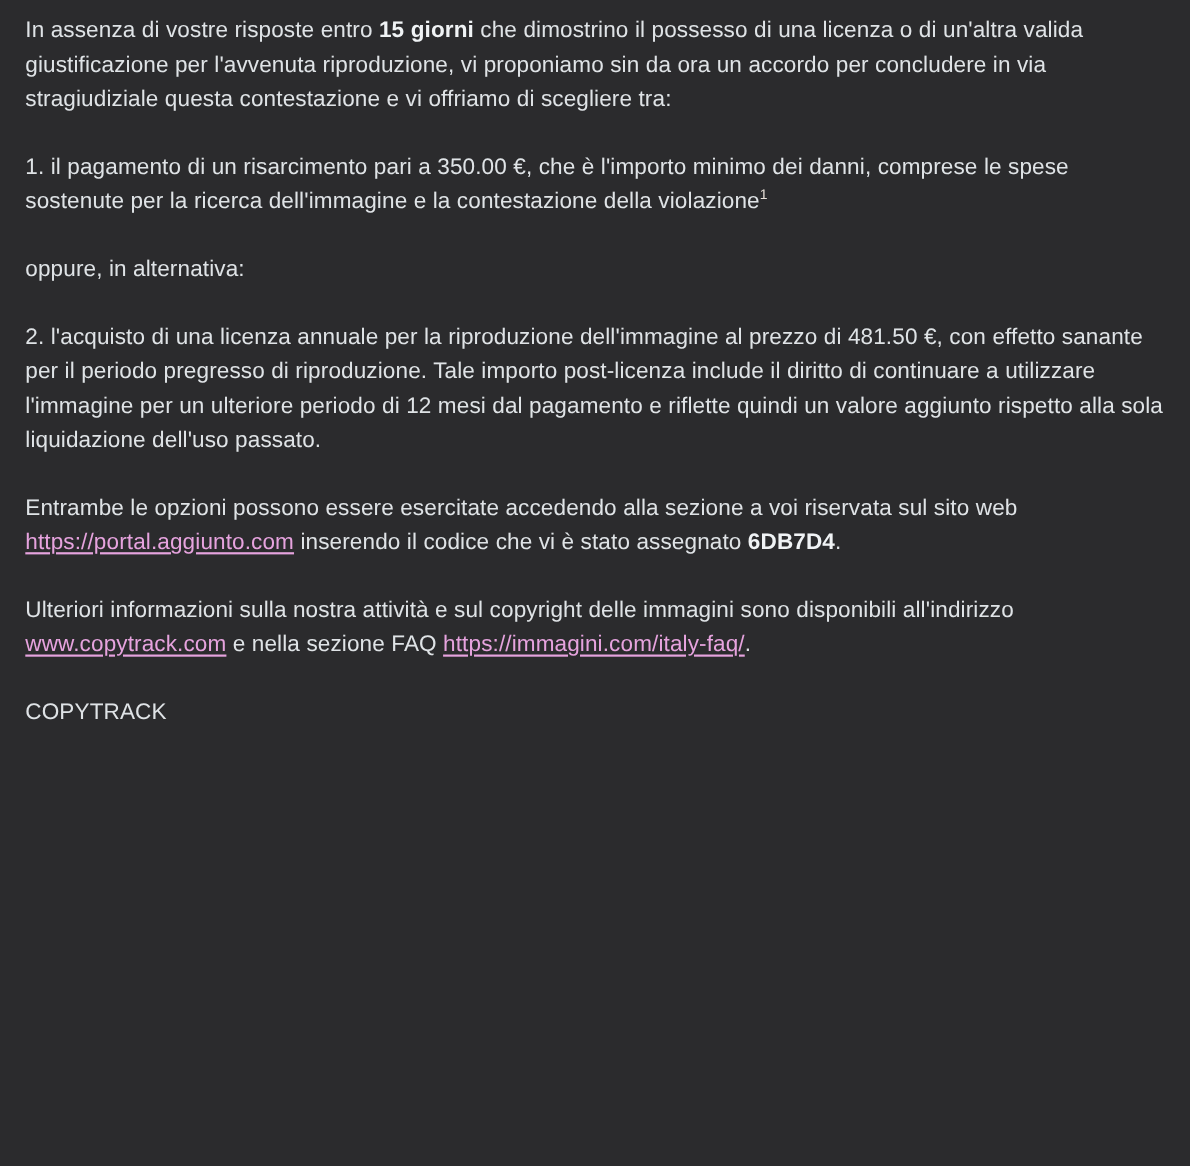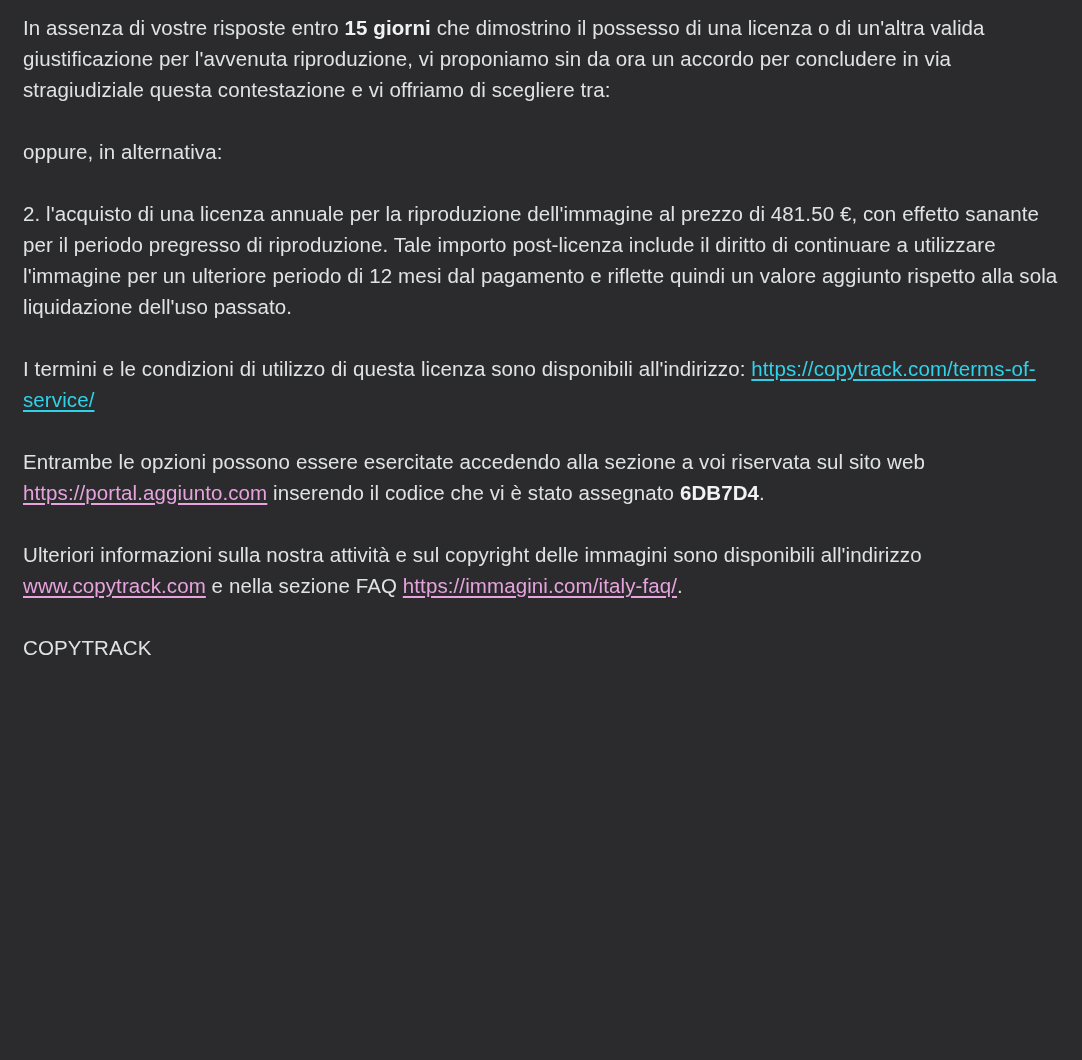--- a/index.html
+++ b/index.html
@@ -58,28 +58,28 @@
 </style>
 </head>
 <body>
 
 <div class="email-body">
 
   <p class="para">
     <span>In assenza di vostre risposte entro </span><span class="bold">15 giorni</span><span> che dimostrino il possesso di una licenza o di un'altra valida giustificazione per l'avvenuta riproduzione, vi proponiamo sin da ora un accordo per concludere in via stragiudiziale questa contestazione e vi offriamo di scegliere tra:</span>
   </p>
 
+  <p class="para">
+    <span>1. il pagamento di un risarcimento pari a 350.00 €, che è l'importo minimo dei danni, comprese le spese sostenute per la ricerca dell'immagine e la contestazione della violazione</span><sup class="footnote-marker">1</sup>
+  </p>
 
   <p class="para">oppure, in alternativa:</p>
 
   <p class="para">2. l'acquisto di una licenza annuale per la riproduzione dell'immagine al prezzo di 481.50 €, con effetto sanante per il periodo pregresso di riproduzione. Tale importo post-licenza include il diritto di continuare a utilizzare l'immagine per un ulteriore periodo di 12 mesi dal pagamento e riflette quindi un valore aggiunto rispetto alla sola liquidazione dell'uso passato.</p>
 
-  <p class="para">
-    <span>I termini e le condizioni di utilizzo di questa licenza sono disponibili all'indirizzo: </span><a class="link link-cyan">https://copytrack.com/terms-of-service/</a>
-  </p>
 
   <p class="para">
     <span>Entrambe le opzioni possono essere esercitate accedendo alla sezione a voi riservata sul sito web </span><a class="link link-pink">https://portal.aggiunto.com</a><span> inserendo il codice che vi è stato assegnato </span><span class="bold">6DB7D4</span><span>.</span>
   </p>
 
   <p class="para">
     <span>Ulteriori informazioni sulla nostra attività e sul copyright delle immagini sono disponibili all'indirizzo </span><a class="link link-pink">www.copytrack.com</a><span> e nella sezione FAQ </span><a class="link link-pink">https://immagini.com/italy-faq/</a><span>.</span>
   </p>
 
   <p class="para">

